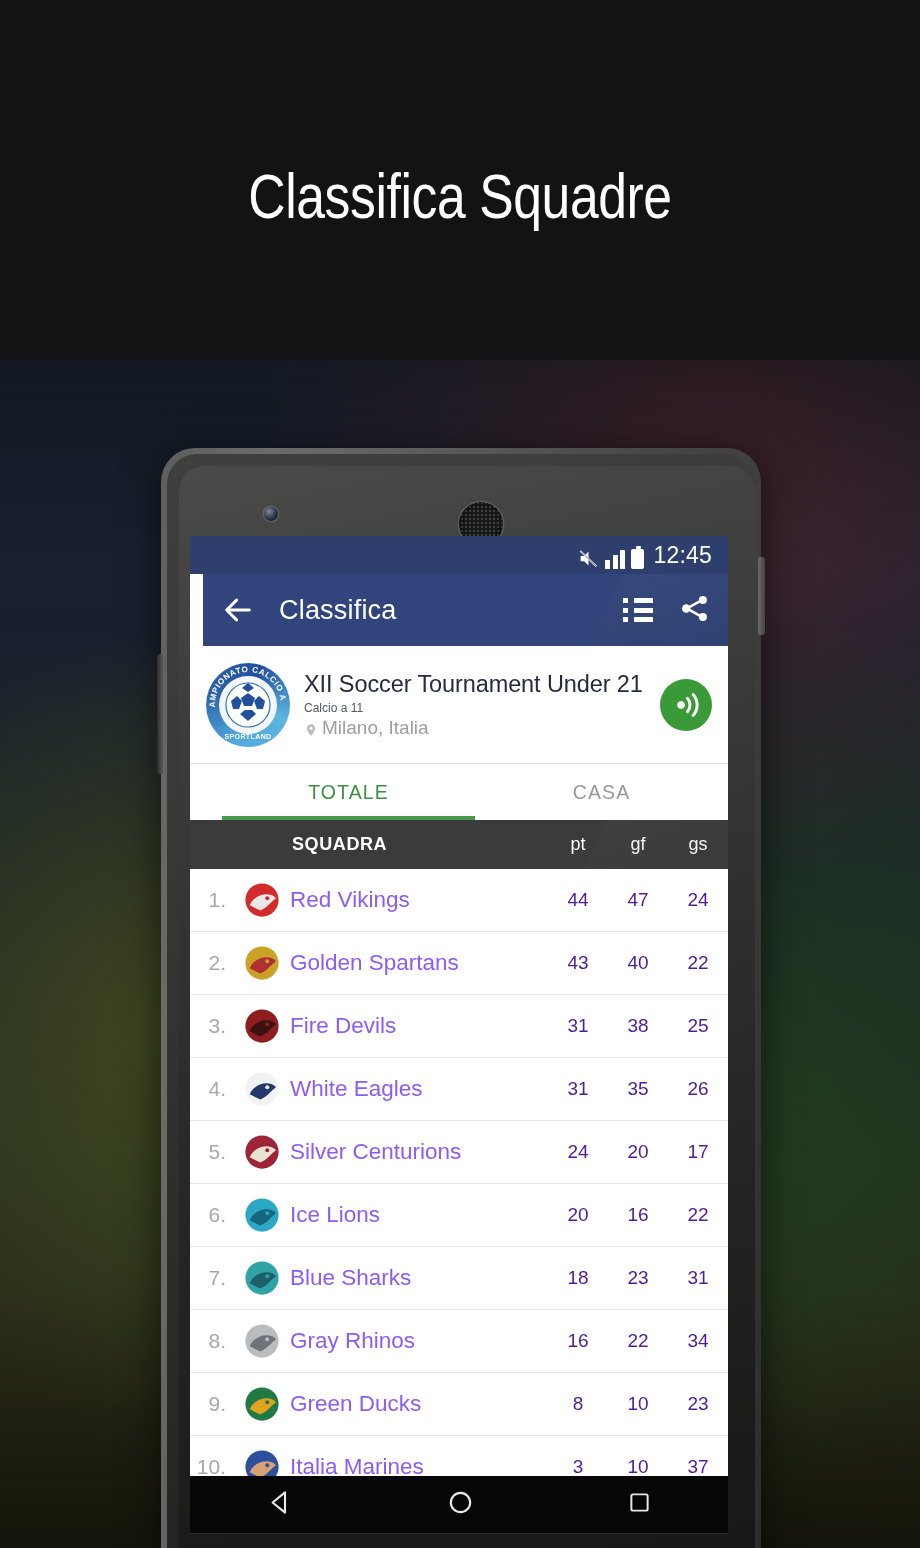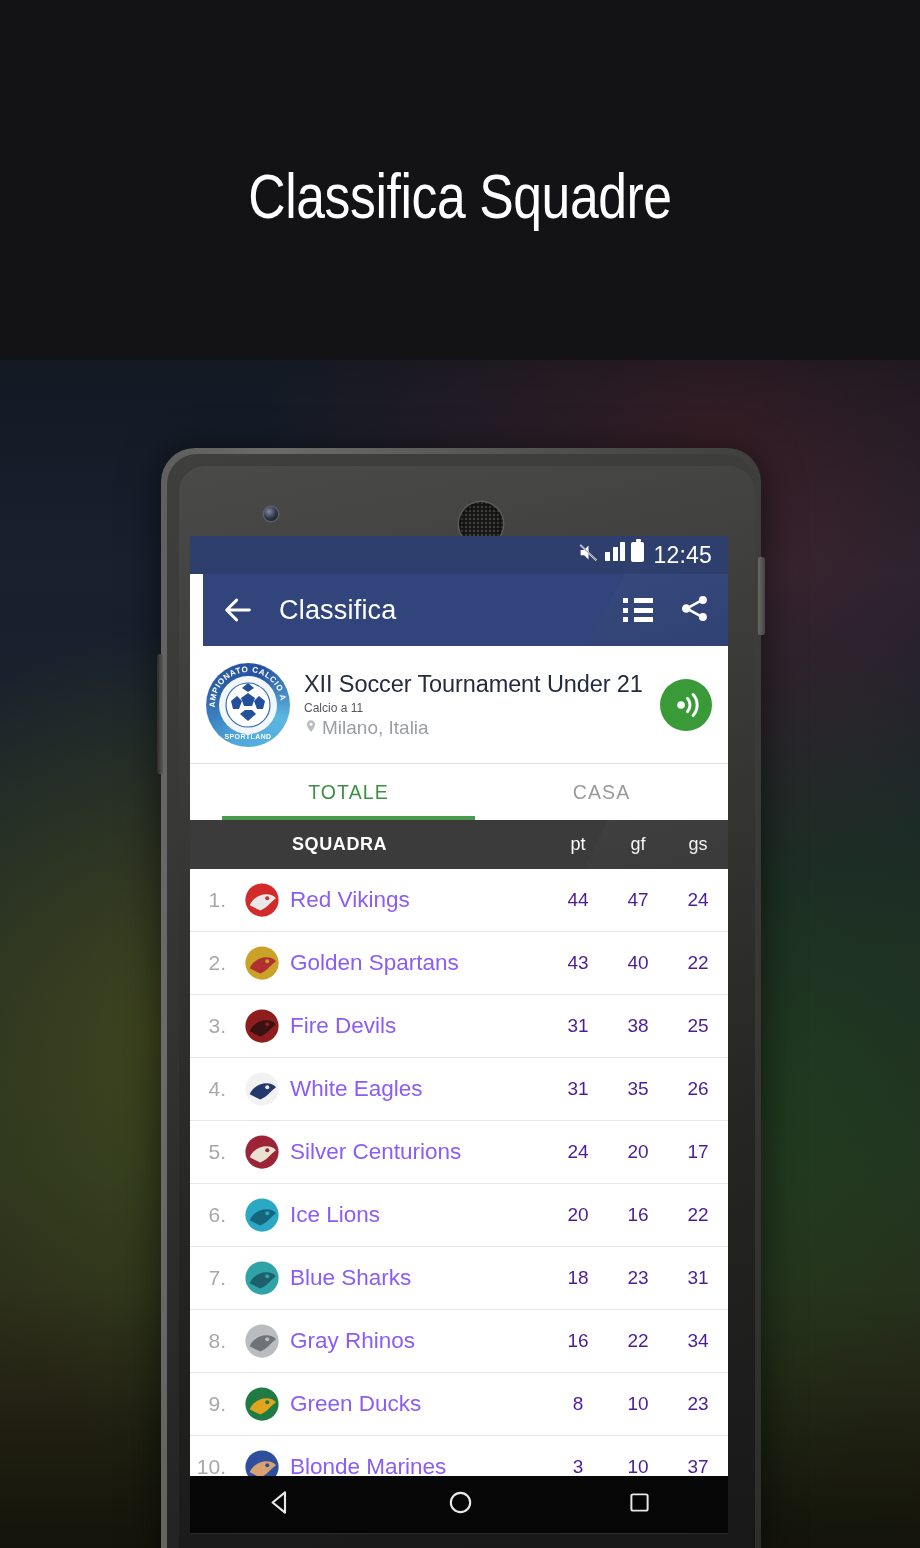--- a/index.html
+++ b/index.html
@@ -90,21 +90,21 @@
   #screen {
     position:absolute; left:29px; top:88px; width:538px; height:940px;
     background:#ffffff; overflow:hidden;
   }
 
   
   .statusbar {
     height:38px; background:#2e3f6e; position:relative;
     display:flex; align-items:center; justify-content:flex-end; padding-right:16px;
   }
-  .sb-icons { display:flex; align-items:flex-start; gap:6px; }
+  .sb-icons { display:flex; align-items:flex-end; gap:6px; }
   .sb-time { color:#fff; font-size:23px; letter-spacing:.2px; margin-left:3px; }
   .ico-mute { width:21px; height:21px; position:relative; }
   .ico-signal { display:flex; align-items:flex-end; gap:2.5px; height:19px; }
   .ico-signal i { display:block; width:5px; background:#fff; border-radius:.5px; }
   .ico-signal i:nth-child(1){ height:9px; }
   .ico-signal i:nth-child(2){ height:14px; }
   .ico-signal i:nth-child(3){ height:19px; }
   .ico-batt { width:13px; height:20px; border:2px solid #fff; border-radius:2px; position:relative; background:#fff; }
   .ico-batt::before { content:""; position:absolute; left:3px; top:-4.5px; width:5px; height:3px; background:#fff; border-radius:1px; }
 
@@ -154,21 +154,21 @@
     position:absolute; inset:0; color:#fff; font-size:7.2px; font-weight:700;
     letter-spacing:.3px;
   }
   .tl-bottom {
     position:absolute; left:0; right:0; bottom:7px; text-align:center;
     color:#fff; font-size:7px; font-weight:700; letter-spacing:.4px;
   }
   .tour-meta { flex:1 1 auto; margin-left:14px; min-width:0; }
   .tour-name { font-size:23.5px; color:#252b3f; letter-spacing:-.1px; white-space:nowrap; }
   .tour-sub { font-size:12px; color:#55585c; margin-top:3px; }
-  .tour-loc { font-size:19px; color:#9b9ea2; margin-top:2px; display:flex; align-items:flex-start; gap:4px; }
+  .tour-loc { font-size:19px; color:#9b9ea2; margin-top:2px; display:flex; align-items:flex-end; gap:4px; }
   .pin { width:14px; height:18px; flex:0 0 auto; }
   .live-btn {
     width:52px; height:52px; border-radius:50%; flex:0 0 auto;
     background:#3a9a38; display:flex; align-items:center; justify-content:center; cursor:pointer;
   }
 
   
   .tabs { display:flex; height:56px; background:#fff; position:relative;padding-left:32px; }
   .tab {
     flex:1 1 0; display:flex; align-items:center; justify-content:center;
@@ -475,21 +475,21 @@
         </div>
         <div class="trow">
           <div class="c-rank">10.</div>
           <div class="c-logo">
             <svg class="team-logo" viewBox="0 0 48 48">
               <circle cx="24" cy="24" r="19" fill="#2d4f9e"></circle>
               <path d="M10 30 C16 16, 34 14, 40 22 C34 26, 30 33, 22 36 Z" fill="#d9a273"></path>
               <circle cx="30" cy="22" r="2.3" fill="#2d4f9e"></circle>
             </svg>
           </div>
-          <div class="c-team">Blonde Marines</div>
+          <div class="c-team">Italia Marines</div>
           <div class="c-num">3</div>
           <div class="c-num">10</div>
           <div class="c-num">37</div>
         </div>
       </div>
   </div>
 
   <div class="navbar">
     <span class="nav-ico">
       <svg viewBox="0 0 24 24" width="27" height="27">

